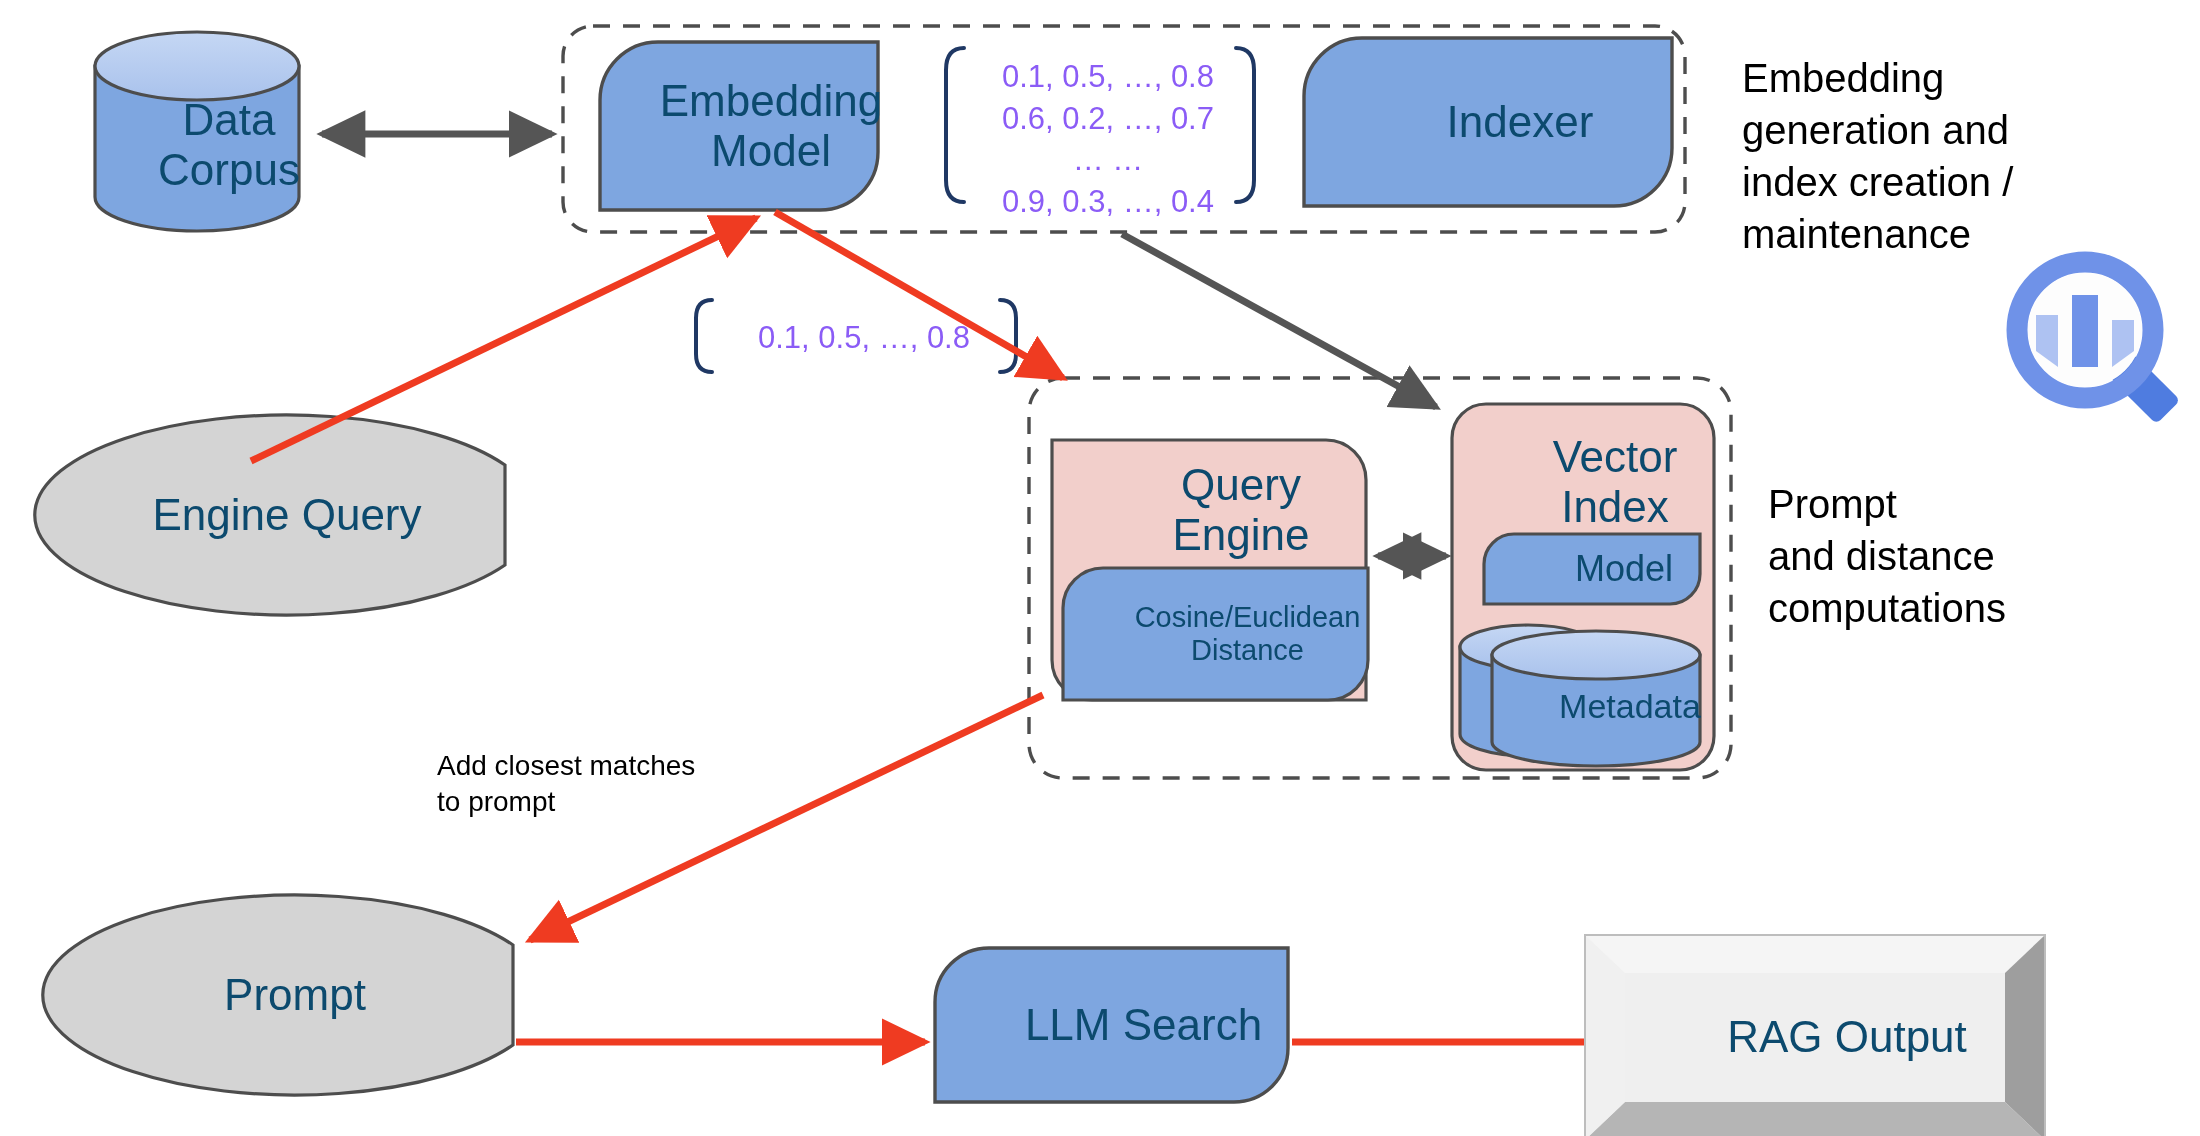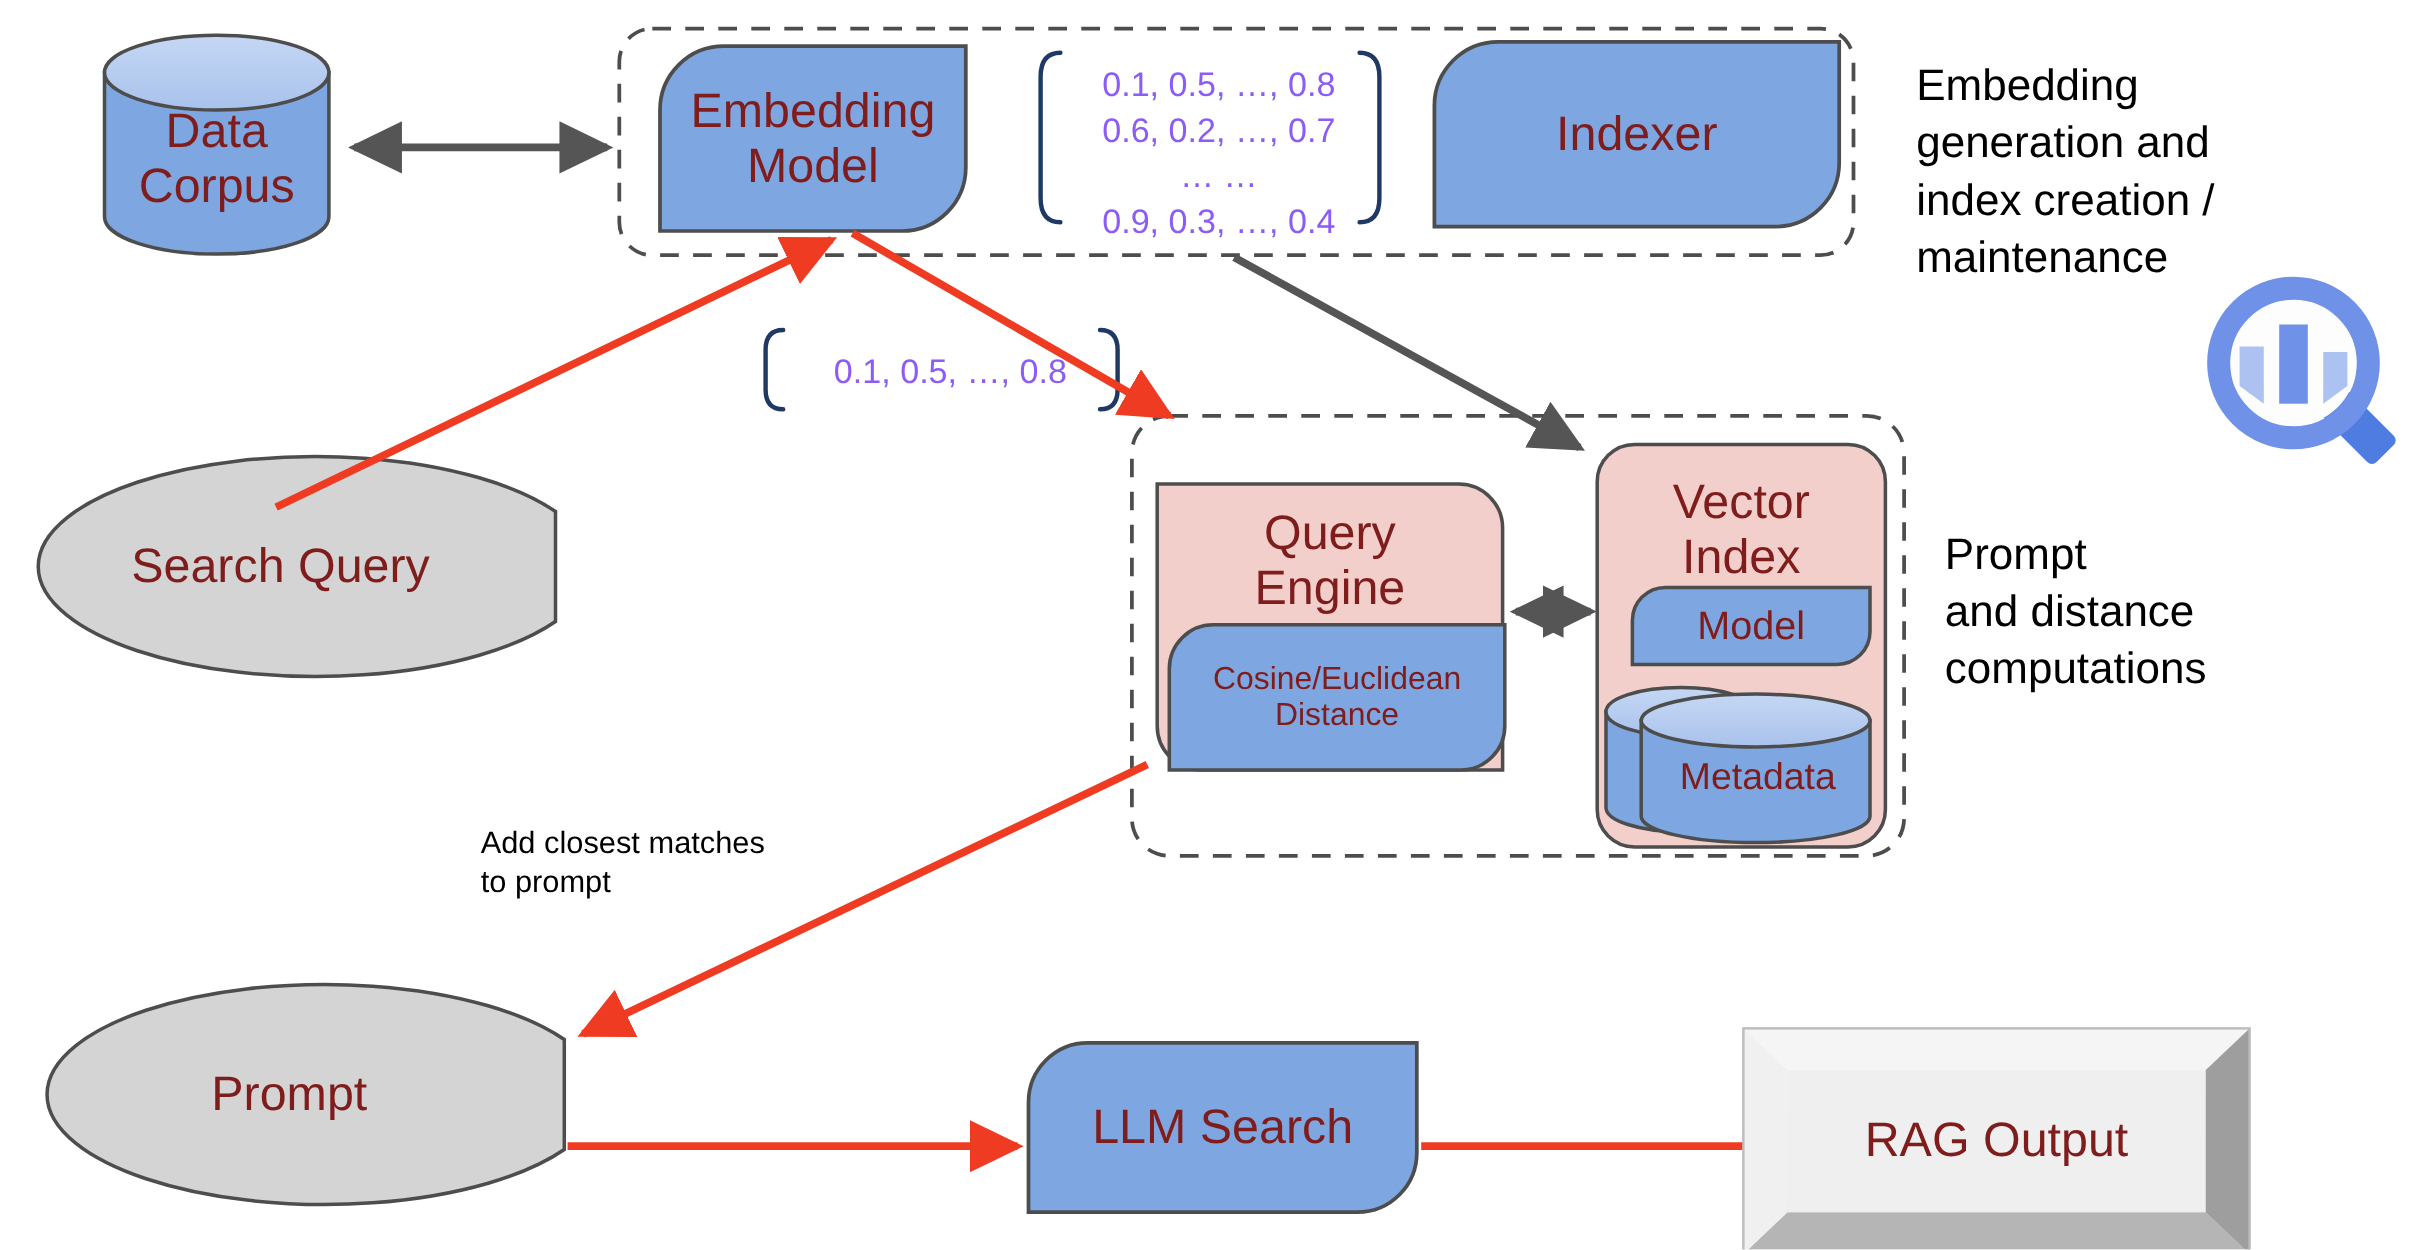--- a/index.html
+++ b/index.html
@@ -1,21 +1,21 @@
 <!DOCTYPE html>
 <html><head>
 <meta charset="utf-8">
 <style>
   html,body{margin:0;padding:0;background:#ffffff;}
   body{width:2200px;height:1136px;overflow:hidden;font-family:"Liberation Sans",sans-serif;}
   #stage{position:relative;width:2200px;height:1136px;background:#ffffff;}
   svg.layer{position:absolute;left:0;top:0;width:2200px;height:1136px;}
   .lbl{position:absolute;color:#000;font-family:"Liberation Sans",sans-serif;line-height:1.30;white-space:pre-line;}
   .ctr{position:absolute;display:flex;align-items:center;justify-content:center;text-align:center;
-       font-family:"Liberation Sans",sans-serif;color:#7f1d1d;pointer-events:none;}
+       font-family:"Liberation Sans",sans-serif;color:#0c4a6e;pointer-events:none;margin-left:32px;}
   .matrixtxt{position:absolute;color:#8b5cf6;font-family:"Liberation Sans",sans-serif;
        text-align:center;line-height:1.34;white-space:pre-line;}
 </style>
 </head>
 <body>
 
 <div id="stage">
 
   <svg class="layer" viewBox="0 0 2200 1136">
     <defs>
@@ -175,21 +175,21 @@
 
   <div class="ctr" style="left:1304px;top:38px;width:368px;height:168px;font-size:44px;">Indexer</div>
 
   <div class="lbl" style="left:1742px;top:52px;width:430px;font-size:40px;">Embedding
 generation and
 index creation /
 maintenance</div>
 
   <div class="matrixtxt" style="left:712px;top:317px;width:304px;font-size:31px;">0.1, 0.5, …,  0.8</div>
 
-  <div class="ctr" style="left:20px;top:465px;width:470px;height:100px;font-size:44px;">Search Query</div>
+  <div class="ctr" style="left:20px;top:465px;width:470px;height:100px;font-size:44px;">Engine Query</div>
 
   <div class="ctr" style="left:1052px;top:448px;width:314px;height:124px;font-size:44px;white-space:pre-line;">Query
 Engine</div>
 
   <div class="ctr" style="left:1063px;top:568px;width:305px;height:132px;font-size:29px;white-space:pre-line;">Cosine/Euclidean
 Distance</div>
 
   <div class="ctr" style="left:1452px;top:420px;width:262px;height:124px;font-size:44px;white-space:pre-line;">Vector
 Index</div>
 

